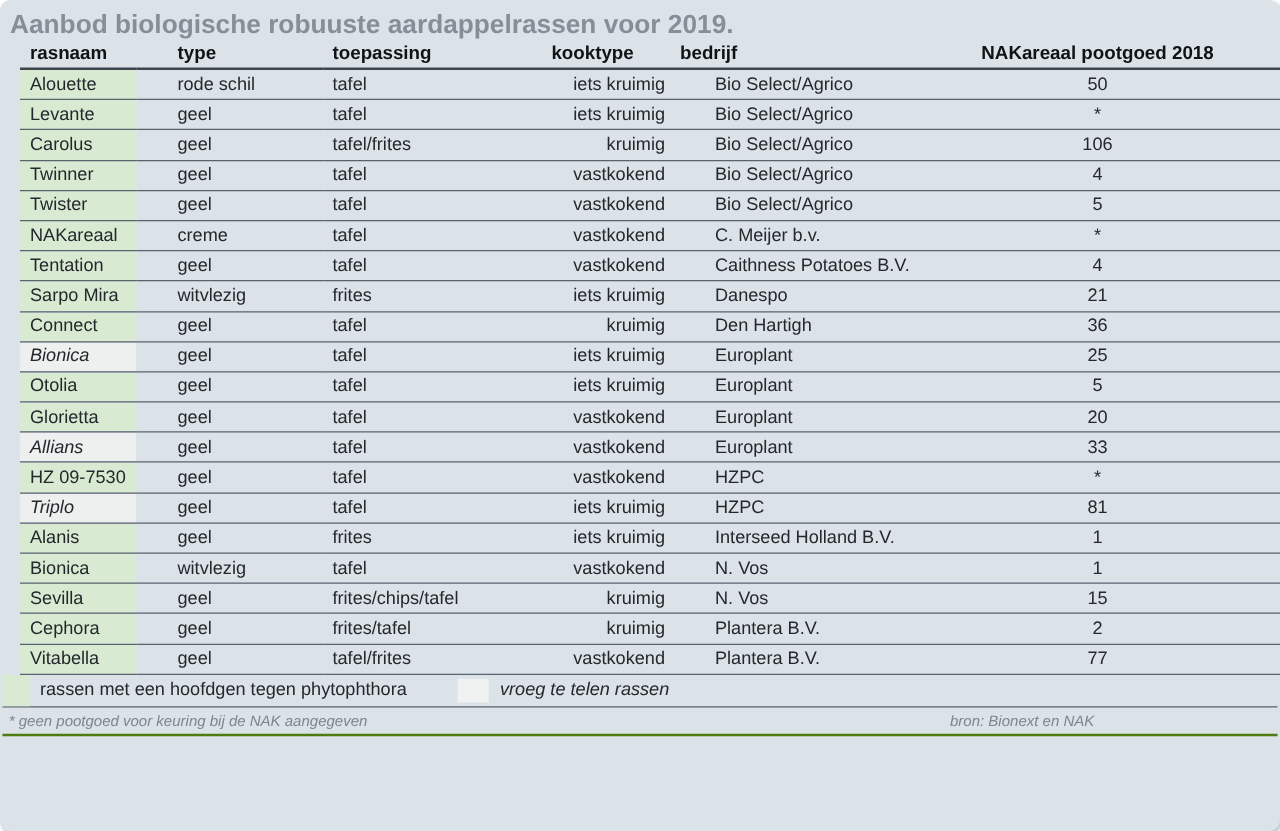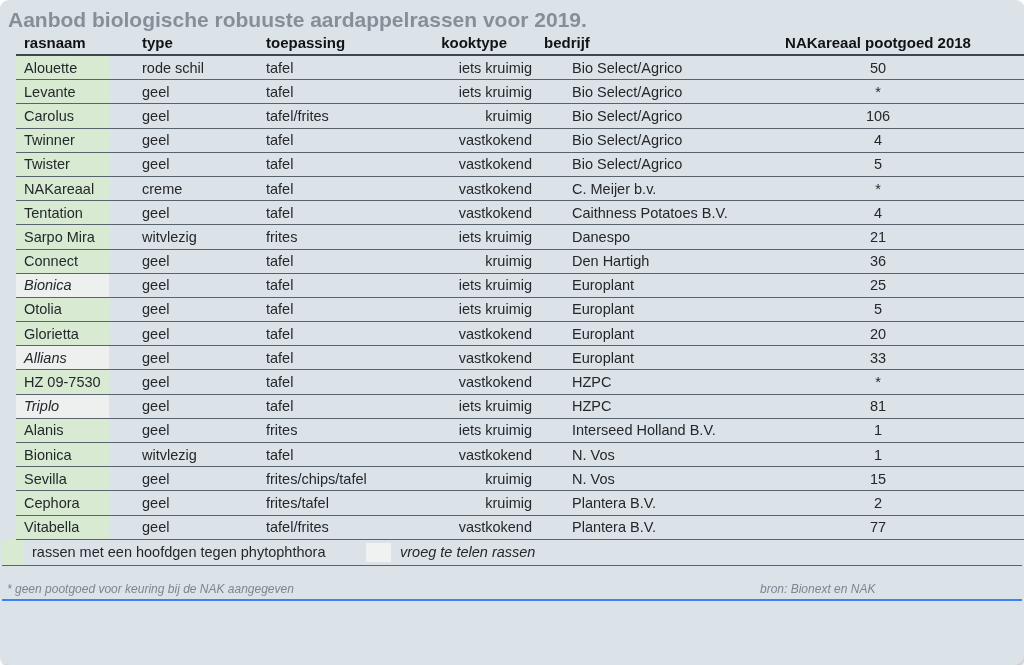--- a/index.html
+++ b/index.html
@@ -49,22 +49,22 @@
   }
   .legend .swatch-green{
     position:absolute;left:0;top:0;width:22px;height:100%;background:var(--green);
   }
   .legend .lbl-phyto{position:absolute;left:30px;}
   .legend .swatch-early{
     position:absolute;left:364px;top:3px;width:25px;height:19px;background:#f0f2f1;
   }
   .legend .lbl-early{position:absolute;left:398px;font-style:italic;}
   .footer{
-    position:relative;height:21px;margin:12px 2px;
-    border-bottom:2px solid #3b82f6;
+    position:relative;height:21px;margin:0 2px;
+    border-bottom:2px solid #4d7c0f;
   }
   .footnote{
     position:absolute;left:5px;top:4px;font-size:12px;font-style:italic;color:#7d8590;
   }
   .source{
     position:absolute;left:758px;top:4px;font-size:12px;font-style:italic;color:#7d8590;
   }
 </style>
 </head>
 <body>

